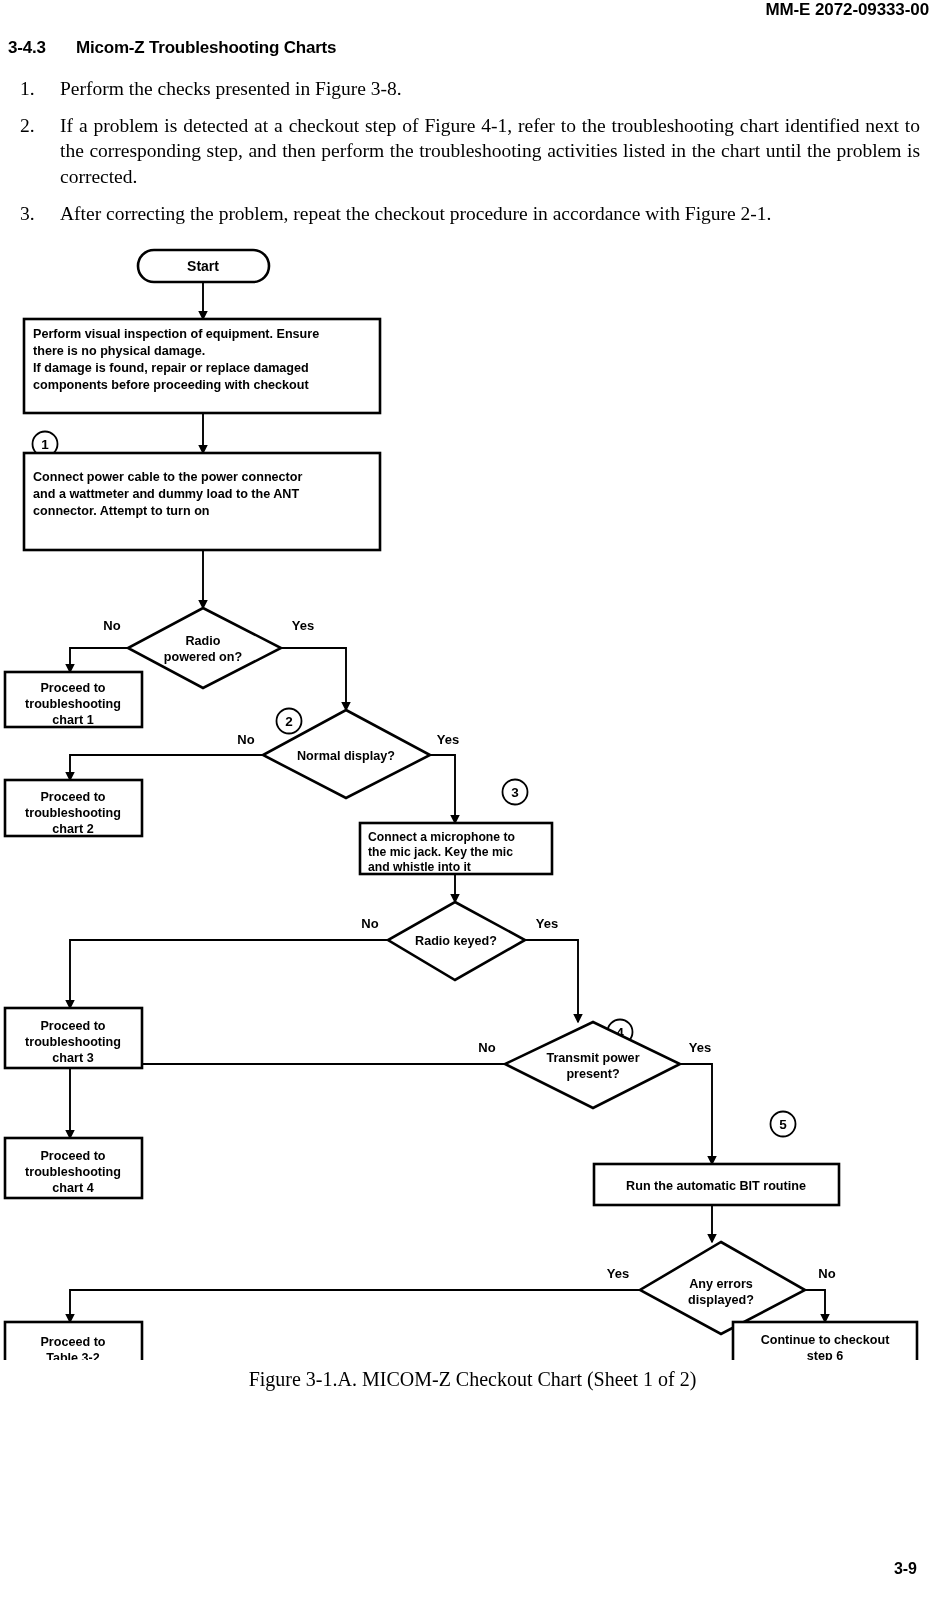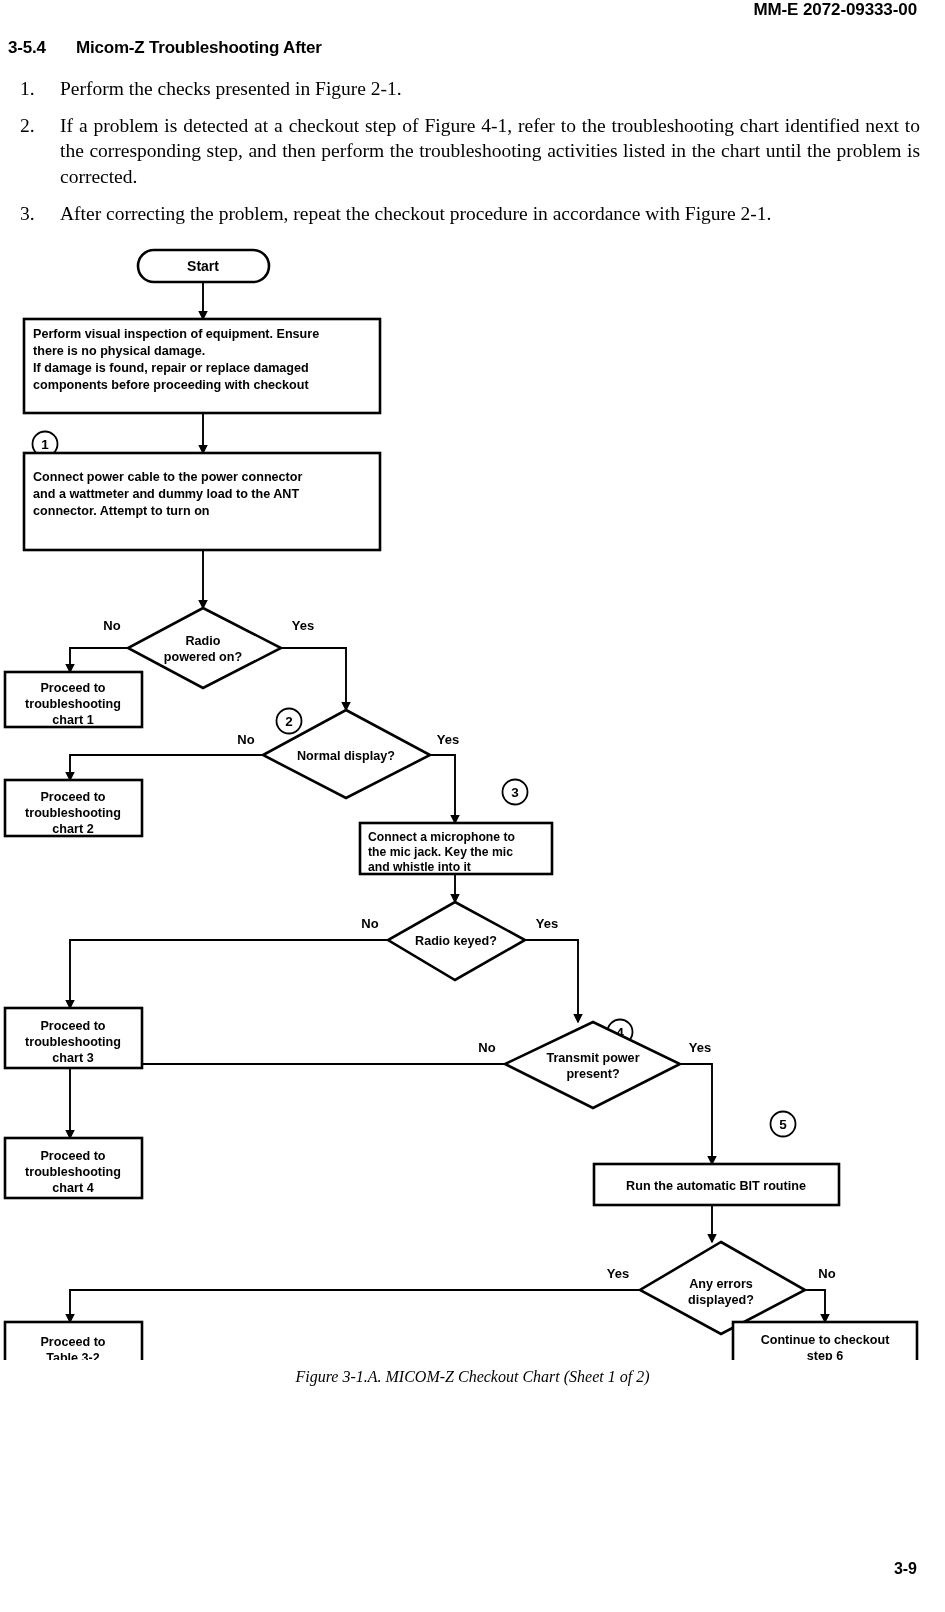--- a/index.html
+++ b/index.html
@@ -20,21 +20,21 @@
     width: 945px;
     height: 1612px;
   }
   
   .doc-header {
     position: absolute;
     top: 0px;
     left: 0;
     width: 945px;
     text-align: right;
-    padding-right: 28px;
+    padding-right: 16px;
     box-sizing: border-box;
     font-family: "Liberation Sans", sans-serif;
     font-size: 17px;
     font-weight: bold;
     letter-spacing: -0.1px;
   }
   
   .section-heading {
     position: absolute;
     top: 38px;
@@ -87,22 +87,21 @@
   }
   svg.flow {
     display: block;
   }
   .cap {
     position: absolute;
     top: 1368px;
     left: 0;
     width: 945px;
     text-align: center;
-    font-size: 16px;
-    font-style: italic;
+    font-size: 20px;
   }
   .pagenum {
     position: absolute;
     top: 1560px;
     left: 0;
     width: 945px;
     text-align: right;
     padding-right: 28px;
     box-sizing: border-box;
     font-family: "Liberation Sans", sans-serif;
@@ -157,27 +156,27 @@
   }
 </style>
 </head>
 <body>
 
 <div class="page">
 
   <div class="doc-header">MM-E 2072-09333-00</div>
 
   <div class="section-heading">
-    <span class="num">3-5.4</span><span>Micom-Z Troubleshooting After</span>
+    <span class="num">3-4.3</span><span>Micom-Z Troubleshooting Charts</span>
   </div>
 
   <div class="numlist">
     <div class="numitem">
       <div class="marker">1.</div>
-      <div class="body nojust">Perform the checks presented in Figure 2-1.</div>
+      <div class="body nojust">Perform the checks presented in Figure 3-8.</div>
     </div>
     <div class="numitem">
       <div class="marker">2.</div>
       <div class="body">If a problem is detected at a checkout step of Figure 4-1, refer to the troubleshooting chart identified next to the corresponding step, and then perform the troubleshooting activities listed in the chart until the problem is corrected.</div>
     </div>
     <div class="numitem">
       <div class="marker">3.</div>
       <div class="body nojust">After correcting the problem, repeat the checkout procedure in accordance with Figure 2-1.</div>
     </div>
   </div>

